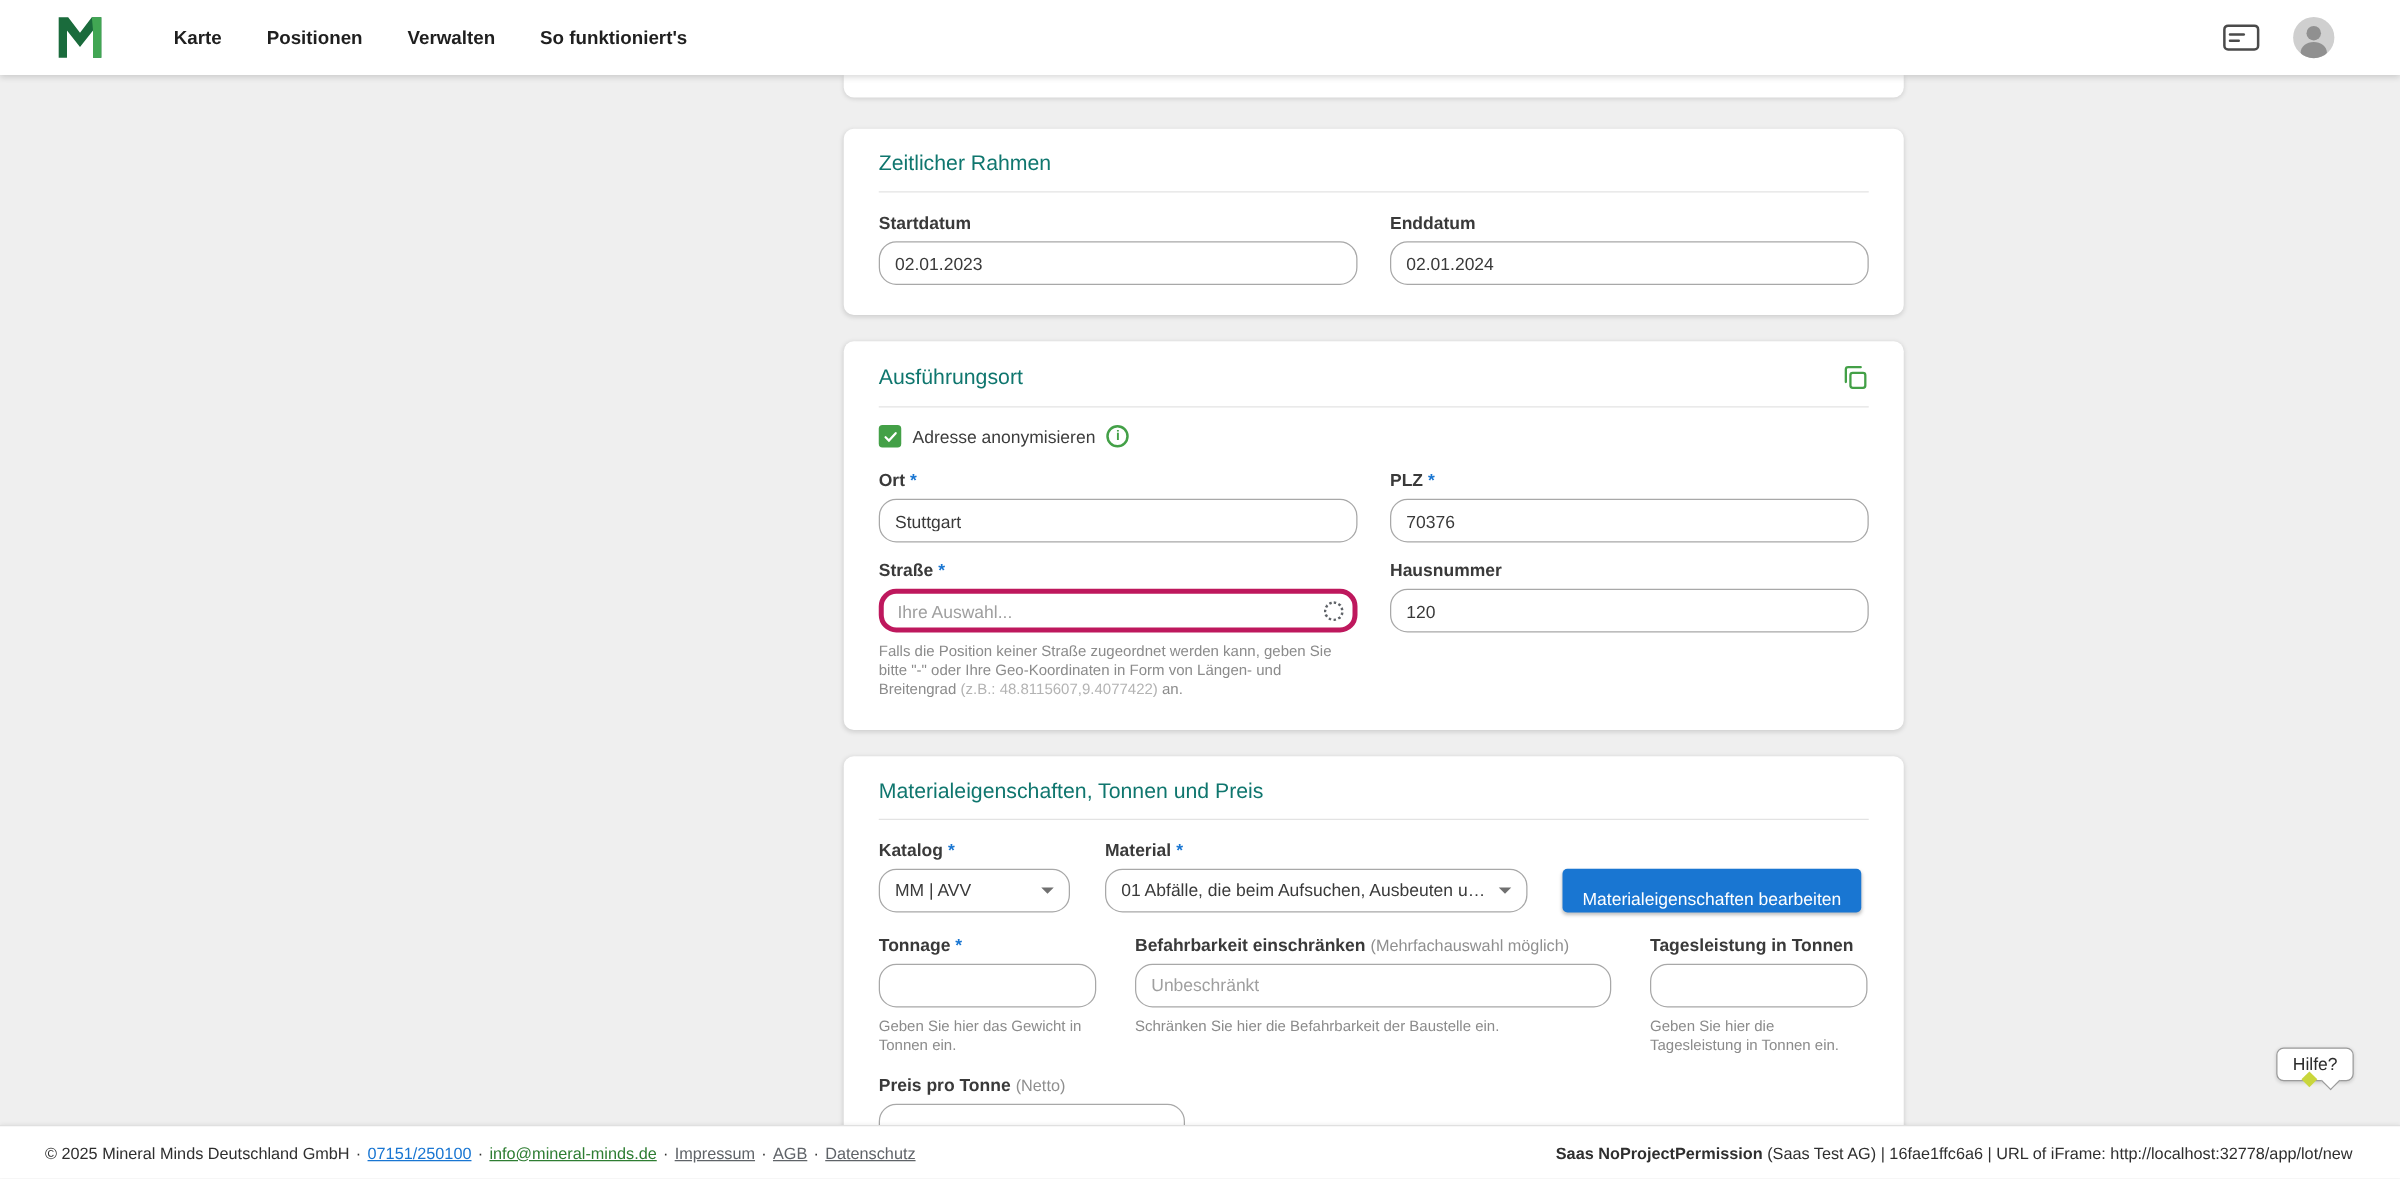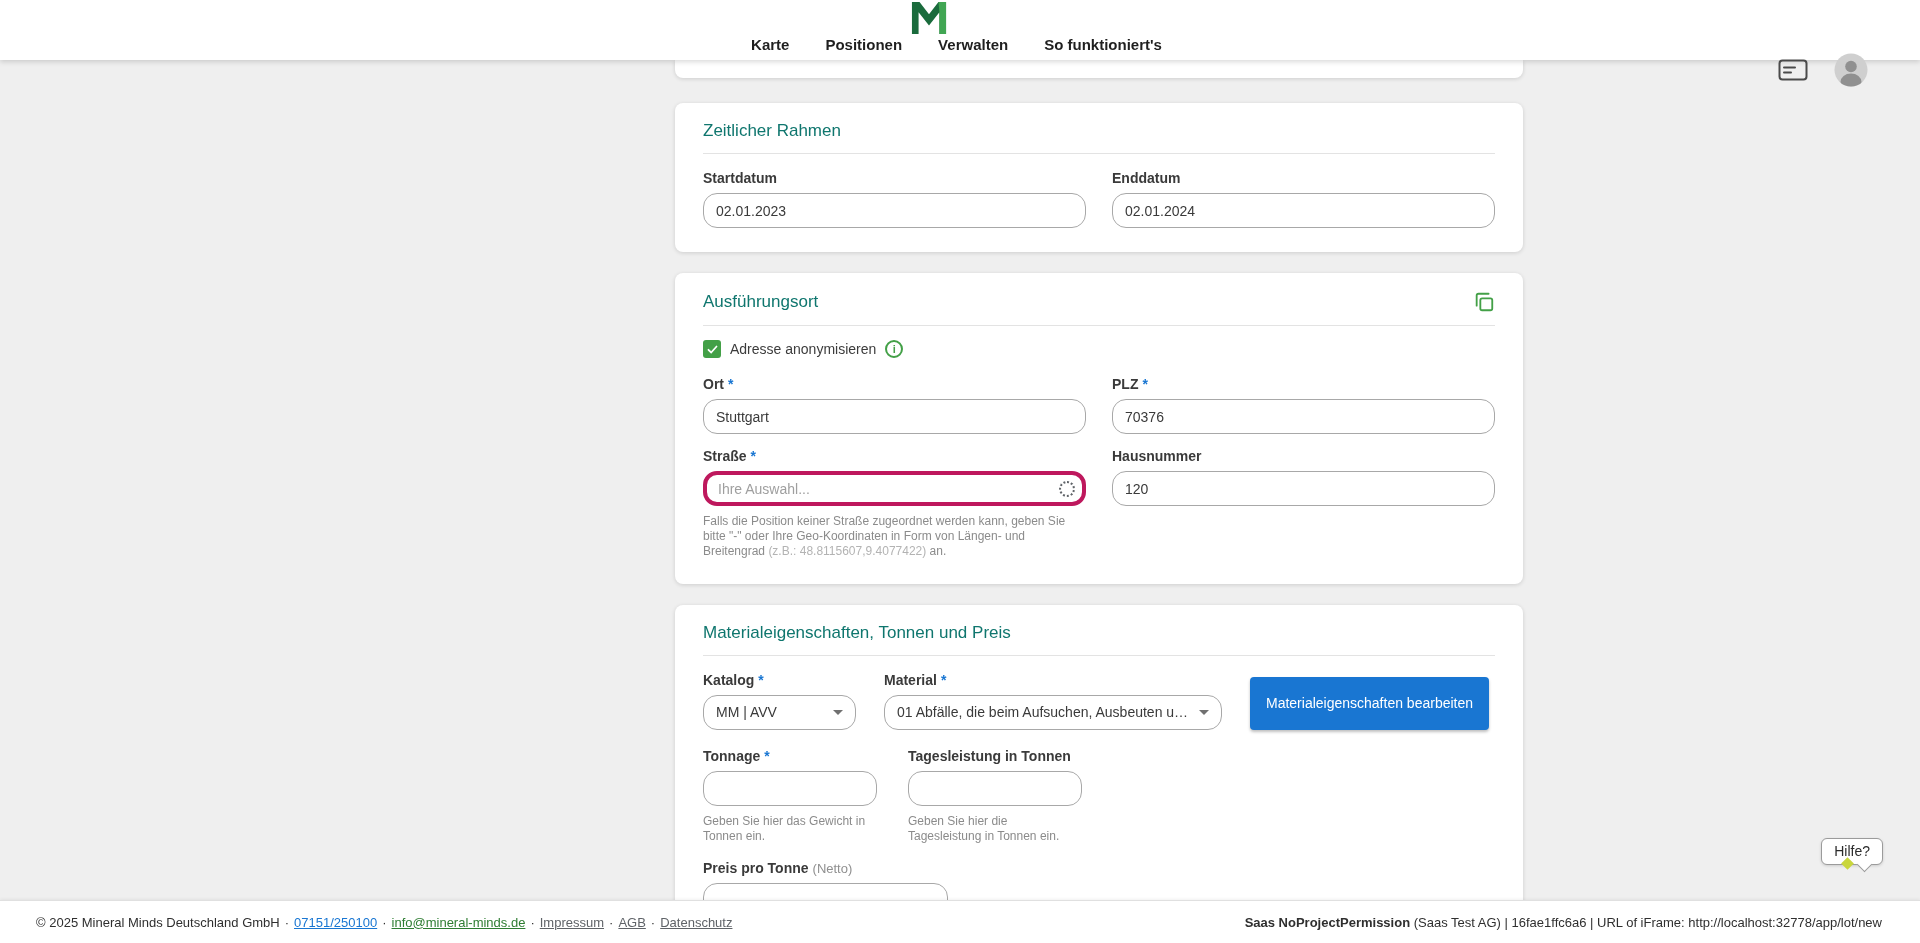--- a/index.html
+++ b/index.html
@@ -8,21 +8,21 @@
     font-family: "Liberation Sans", sans-serif;
     background: #efefef;
     position: relative;
     overflow: hidden;
     color: #3c3c3c;
   }
   
   .navbar {
     position: absolute; top: 0; left: 0; width: 100%; height: 60px;
     background: #fff; box-shadow: 0 2px 5px rgba(0,0,0,.15);
-    display: flex; align-items: center; z-index: 20; padding: 0 52px 0 45px; flex-direction: column;
+    display: flex; align-items: center; z-index: 20; padding: 0 52px 0 45px;
   }
   .brand { display: flex; align-items: center; margin-right: 56px; cursor: pointer; text-decoration: none; }
   .nav-links { display: flex; align-items: center; gap: 36px; }
   .nav-link { font-size: 15px; font-weight: 700; color: #1f1f1f; text-decoration: none; cursor: pointer; }
   .nav-right { margin-left: auto; display: flex; align-items: center; gap: 26px; }
   .icon-btn, .avatar-btn { background: none; border: none; cursor: pointer; display: flex; align-items: center; padding: 0; }
   
   .main { position: absolute; top: 60px; left: 0; width: 100%; height: 840px; overflow: hidden; }
   .content { position: absolute; left: 675px; top: 0; width: 848px; }
   .card {
@@ -70,21 +70,21 @@
   
   .row-selects { gap: 28px; align-items: flex-end; }
   .w-katalog { width: 153px; }
   .w-material { width: 338px; }
   .row-tonnage { gap: 31px; margin-top: 18px; }
   .w-tonnage { width: 174px; }
   .w-befahr { width: 381px; }
   .w-tages { width: 174px; }
   .w-preis { width: 245px; }
   .btn-primary {
-    height: 53px; padding: 16px 16px; background: #1976d2; color: #fff; border: none; border-radius: 4px;
+    height: 35px; padding: 16px 16px; background: #1976d2; color: #fff; border: none; border-radius: 4px;
     font-size: 14px; font-family: inherit; cursor: pointer; box-shadow: 0 2px 3px rgba(0,0,0,.25); white-space: nowrap;
   }
   
   .help-bubble {
     position: absolute; right: 37px; bottom: 78px; background: #fff; border: 1px solid #9b9b9b; border-radius: 6px;
     padding: 4px 12px 5px; font-size: 14px; color: #2b2b2b; z-index: 30; cursor: pointer; box-shadow: 0 1px 3px rgba(0,0,0,.15);
   }
   .help-bubble::after {
     content: ""; position: absolute; right: 12px; bottom: -6px; width: 10px; height: 10px; background: #fff;
     border-right: 1px solid #9b9b9b; border-bottom: 1px solid #9b9b9b; transform: rotate(45deg);
@@ -233,20 +233,25 @@
         </div>
         <button class="btn-primary">Materialeigenschaften bearbeiten</button>
       </div>
 
       <div class="row row-tonnage">
         <div class="field w-tonnage">
           <label><span>Tonnage</span><span class="req">*</span></label>
           <input class="text" type="text" style="">
           <p class="hint">Geben Sie hier das Gewicht in Tonnen ein.</p>
         </div>
+        <div class="field w-befahr">
+          <label><span>Befahrbarkeit einschränken</span><span class="sublabel">(Mehrfachauswahl möglich)</span></label>
+          <input class="text" type="text" placeholder="Unbeschränkt" style="">
+          <p class="hint">Schränken Sie hier die Befahrbarkeit der Baustelle ein.</p>
+        </div>
         <div class="field w-tages">
           <label style="white-space:normal;"><span>Tagesleistung in Tonnen</span></label>
           <input class="text" type="text" style="">
           <p class="hint">Geben Sie hier die Tagesleistung in Tonnen ein.</p>
         </div>
       </div>
 
       <div class="row" style="margin-top:16px;">
         <div class="field w-preis">
           <label><span>Preis pro Tonne</span><span class="sublabel">(Netto)</span></label>

